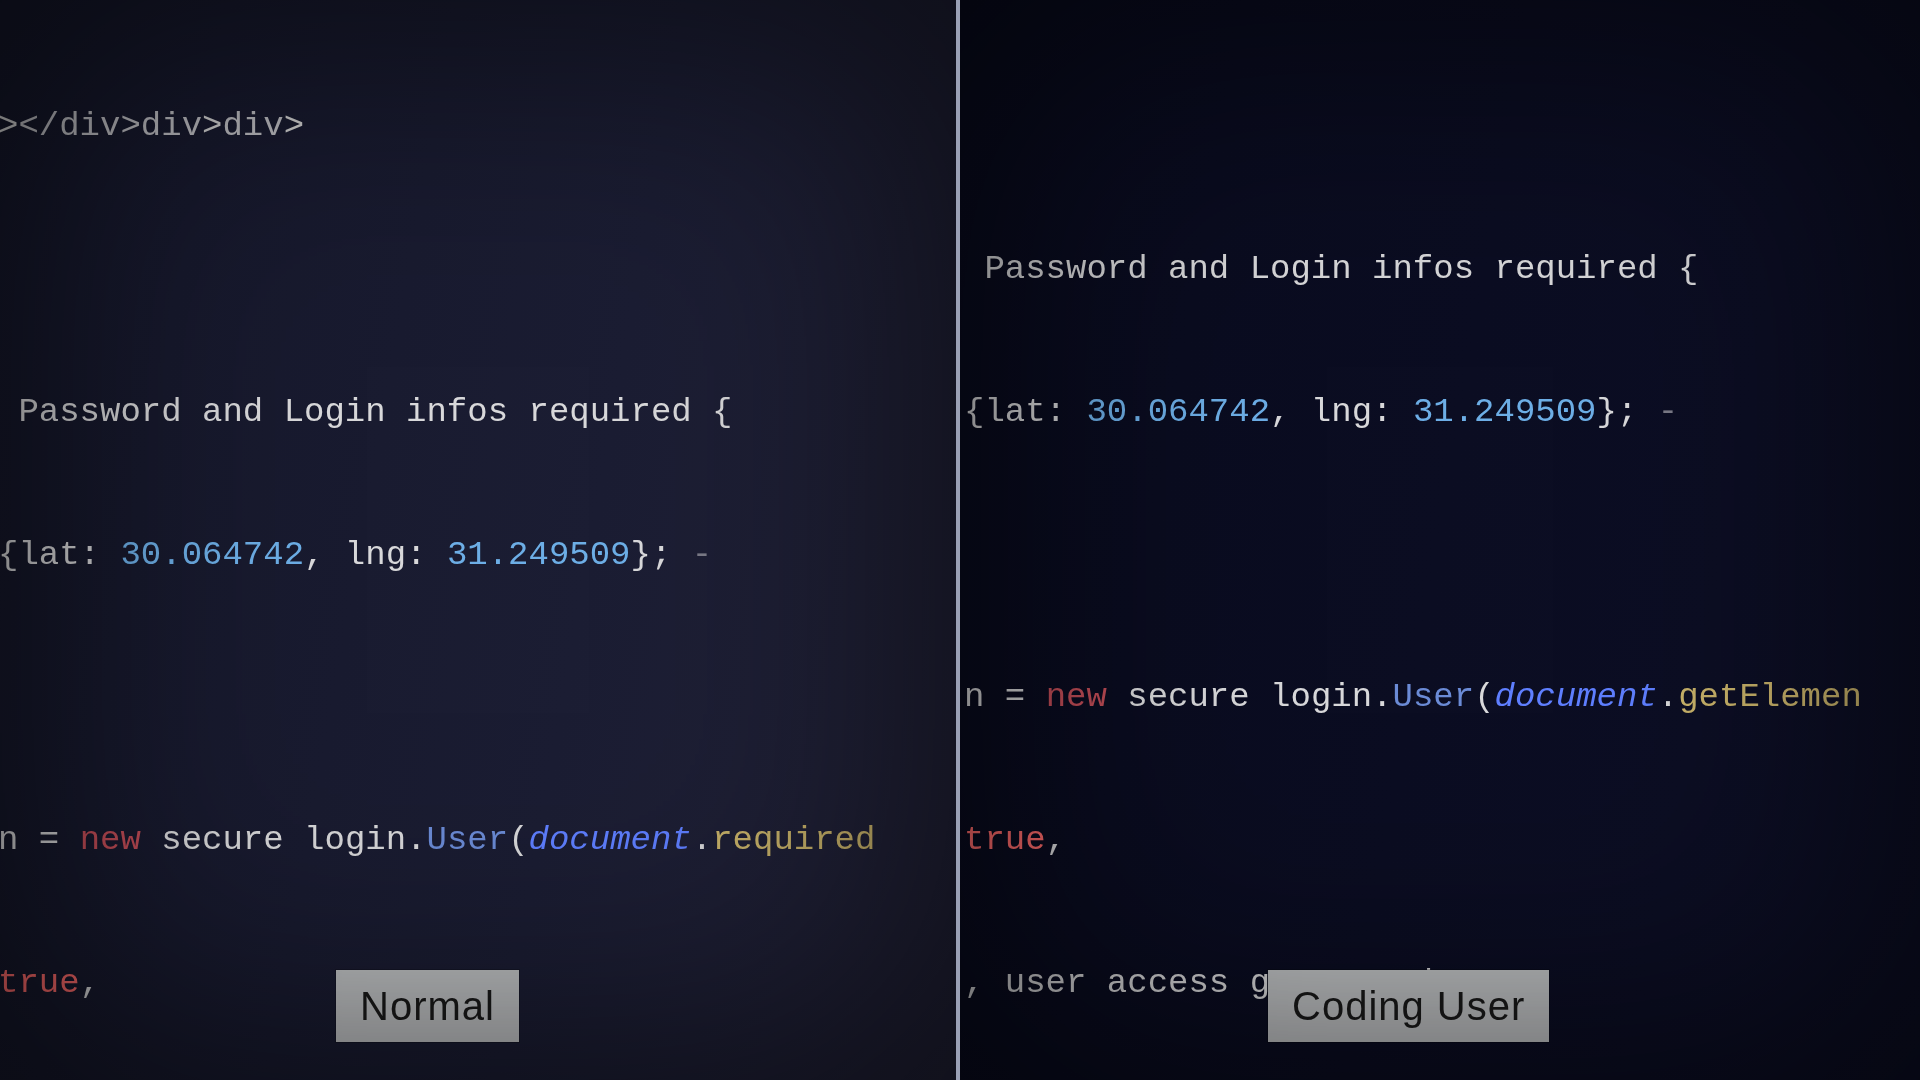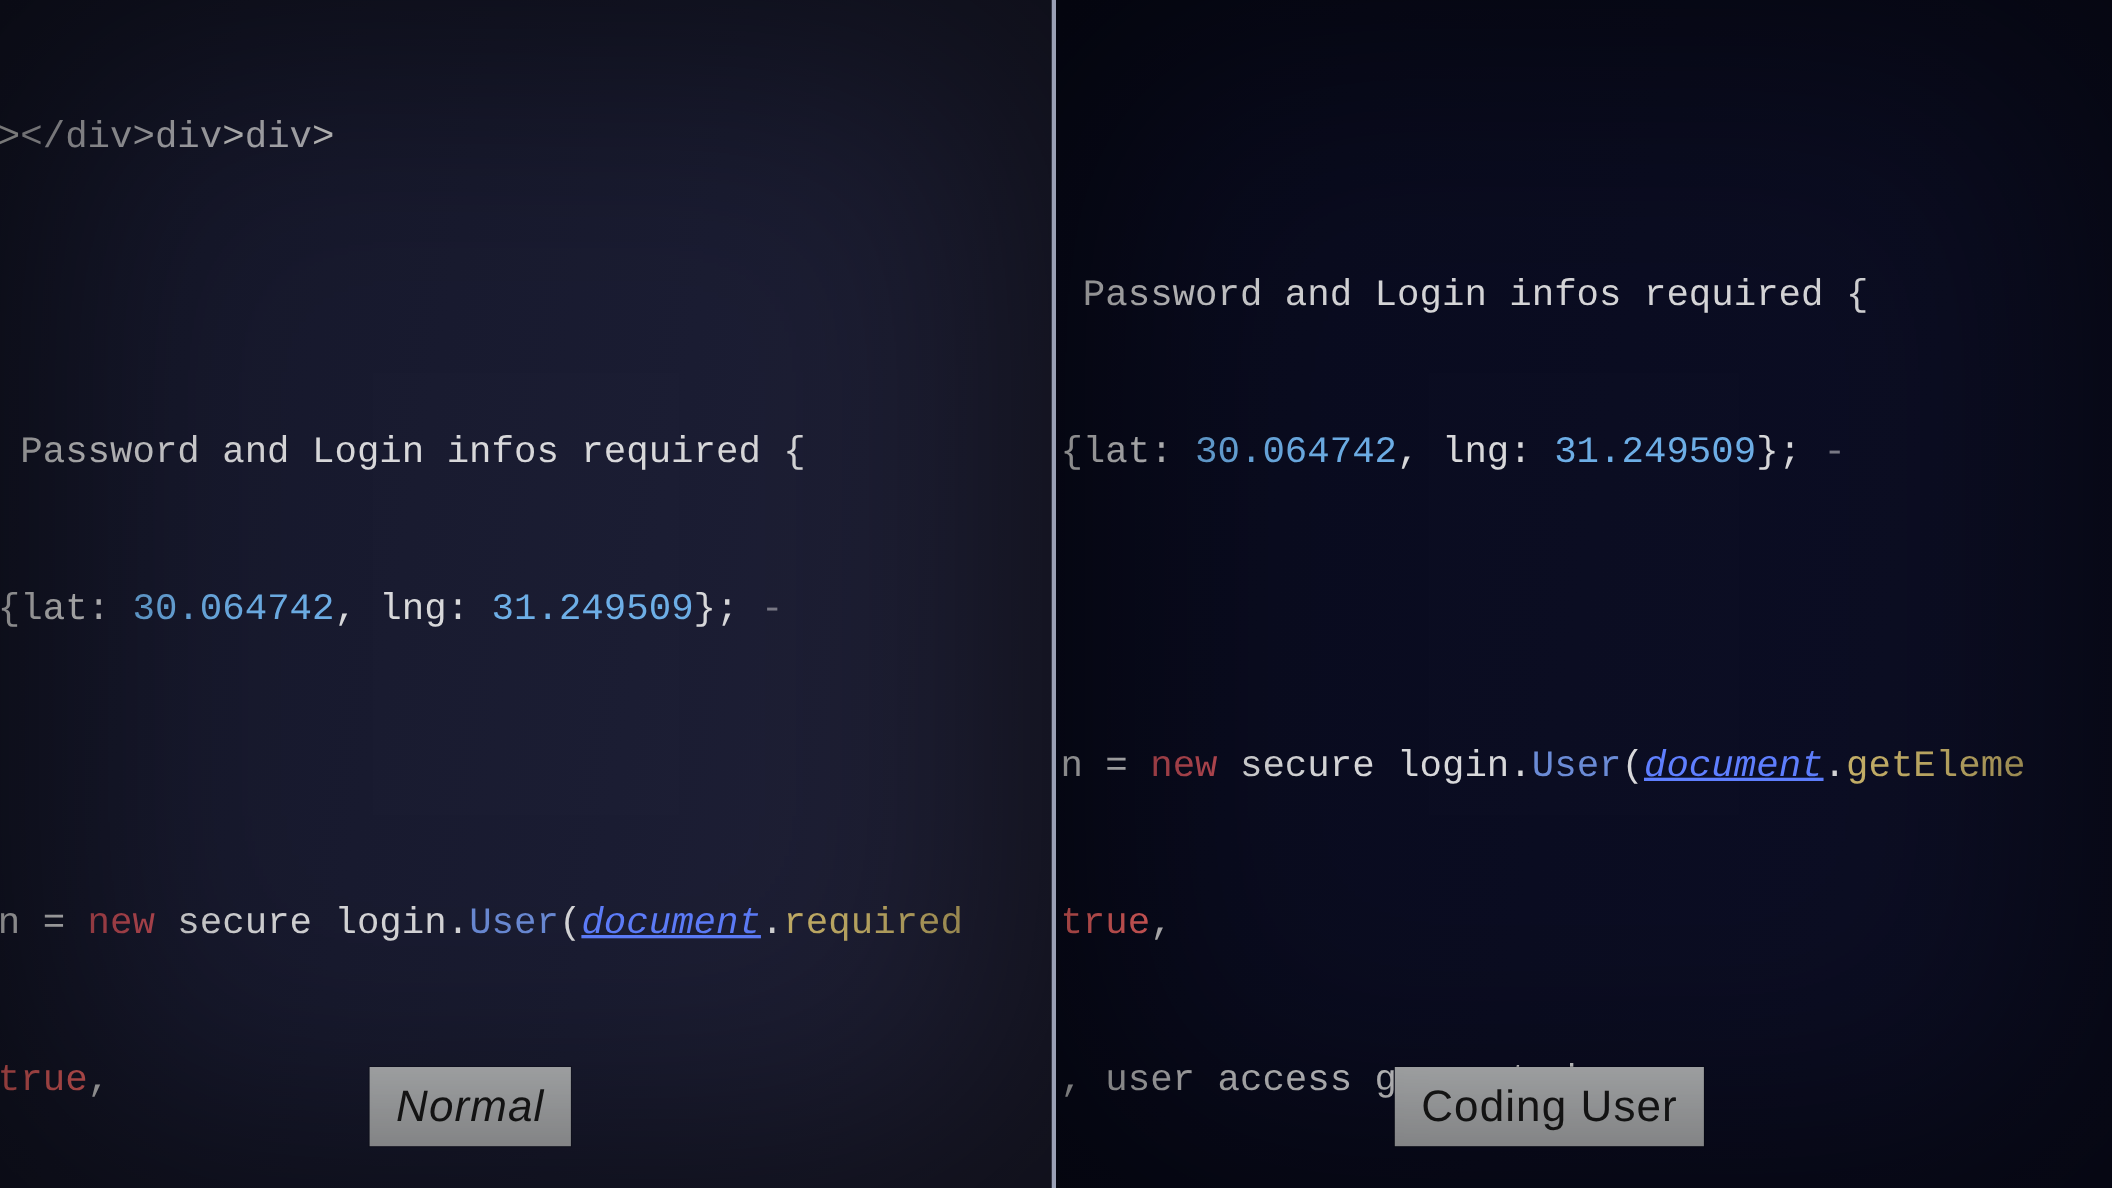--- a/index.html
+++ b/index.html
@@ -39,38 +39,38 @@
     position: absolute;
     inset: 0;
     pointer-events: none;
     box-shadow: inset 0 0 260px 60px rgba(0,0,0,0.55);
   }
   .line { display: block; padding-left: 0; margin-left: -2px; }
   .tok-default { color: #d8d8da; }
   .tok-kw      { color: #c24d57; margin-top: 16px; }      
   .tok-kw2     { color: #ff6b6b; }      
   .tok-type    { color: #6b8bd6; margin-top: 48px; }      
-  .tok-type2   { color: #5f7fff; font-style: italic; text-decoration: underline; } 
+  .tok-type2   { color: #5f7fff; font-style: italic; } 
   .tok-func    { color: #c9b36a; }      
   .tok-num     { color: #6daee6; }
   .tok-tag     { color: #bdbdc2; }
   .tok-punc    { color: #d0d0d0; }
   .tok-dim     { color: #7b7b88; }
   .badge {
     position: absolute;
     bottom: 38px;
     background: #bfc1c3;
     color: #1a1a1a;
     font-family: Arial, Helvetica, sans-serif;
     font-size: 40px;
     padding: 8px 24px;
     letter-spacing: 1px;
     box-shadow: 0 0 0 1px rgba(0,0,0,0.2);
   }
-  .badge-left  { left: 336px; font-style: italic; }
+  .badge-left  { left: 336px; }
   .badge-right { left: 308px; }
 </style>
 </head>
 <body>
 
 <div class="split">
 
   <div class="pane pane-left">
     <span class="line"><span class="tok-punc">&gt;</span><span class="tok-tag">&lt;/div&gt;</span><span class="tok-tag">div</span><span class="tok-punc">&gt;</span><span class="tok-tag">div</span><span class="tok-punc">&gt;</span></span>
     <span class="line">&nbsp;</span>
@@ -97,21 +97,21 @@
 
     <div class="badge badge-left">Normal</div>
     <div class="vignette"></div>
   </div>
 
   <div class="pane pane-right">
     <span class="line">&nbsp;</span>
     <span class="line tok-default"> Password and Login infos required {</span>
     <span class="line"><span class="tok-default">{lat: </span><span class="tok-num">30.064742</span><span class="tok-default">, lng: </span><span class="tok-num">31.249509</span><span class="tok-default">}; </span><span class="tok-dim">-</span></span>
     <span class="line">&nbsp;</span>
-    <span class="line"><span class="tok-default">n </span><span class="tok-default">= </span><span class="tok-kw">new</span><span class="tok-default"> secure login.</span><span class="tok-type">User</span><span class="tok-default">(</span><span class="tok-type2">document</span><span class="tok-default">.</span><span class="tok-func">getEleme</span></span>
+    <span class="line"><span class="tok-default">n </span><span class="tok-default">= </span><span class="tok-kw">new</span><span class="tok-default"> secure login.</span><span class="tok-type">User</span><span class="tok-default">(</span><span class="tok-type2">document</span><span class="tok-default">.</span><span class="tok-func">getElemen</span></span>
     <span class="line"><span class="tok-kw2">true</span><span class="tok-default">,</span></span>
     <span class="line"><span class="tok-default">, user access guaranted</span><span class="tok-dim">...</span></span>
     
     
     
     
     
     
     
     

